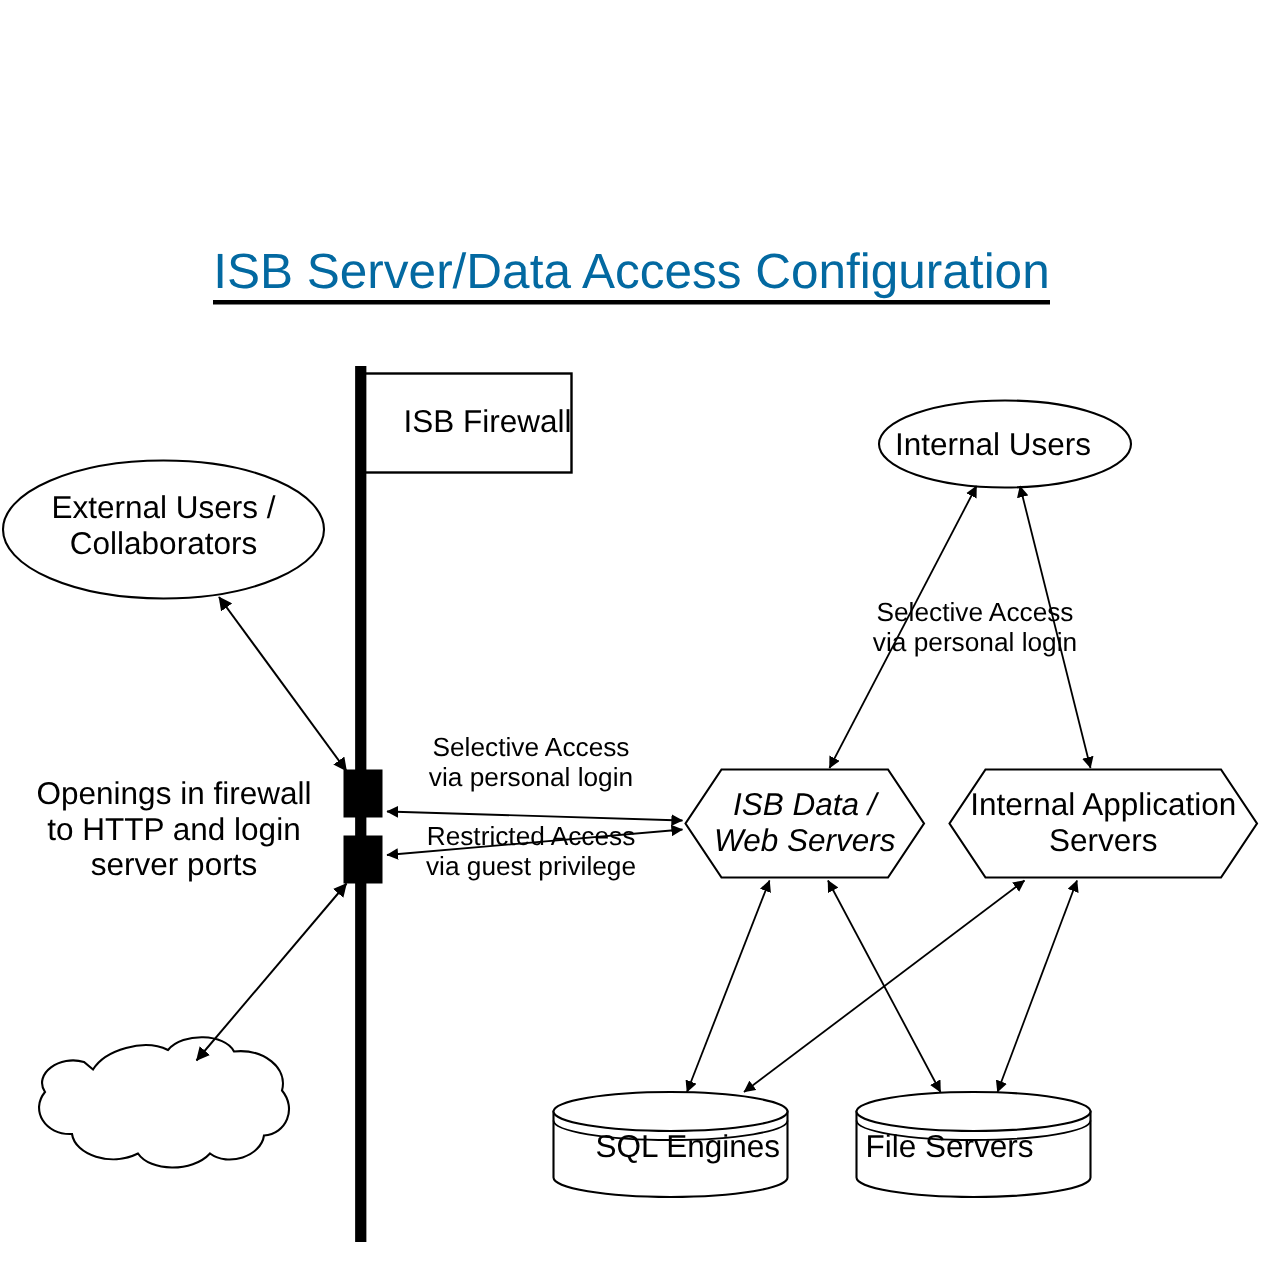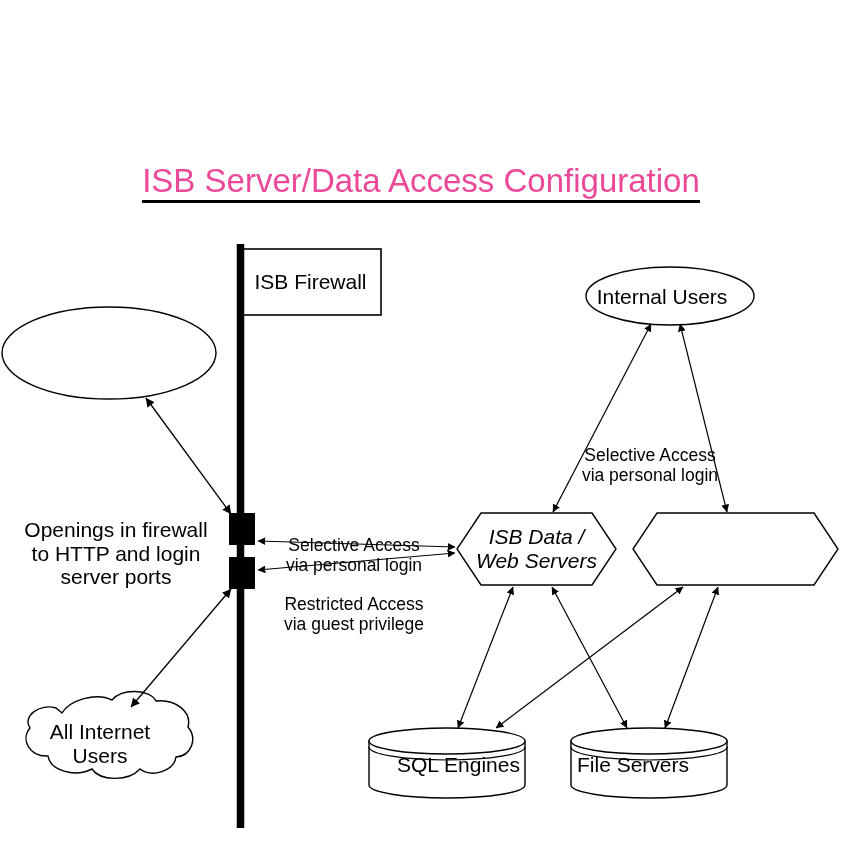--- a/index.html
+++ b/index.html
@@ -32,35 +32,35 @@
     pointer-events: none;
   }
   #page-title {
     position: absolute;
     left: 0;
     top: 162px;
     width: 842px;
     text-align: center;
     font-size: 33px;
     letter-spacing: 0px;
-    color: #ec4899;
+    color: #0369a1;
   }
   #page-title span.ul {
     border-bottom: 3px solid #000;
     padding-bottom: 1px;
   }
   .node-label {
     font-size: 21px;
   }
   .edge-label {
     font-size: 17.5px;
-    margin-top: 47px;
   }
   .firewall-label {
     font-size: 21px;
+    text-align: right;
   }
 </style>
 </head>
 <body>
 
 <div id="canvas">
 
   <div id="page-title"><span class="ul">ISB Server/Data Access Configuration</span></div>
 
   <svg id="diagram-svg" viewBox="0 0 842 857" xmlns="http://www.w3.org/2000/svg">
@@ -128,33 +128,35 @@
 
     <line x1="552" y1="587" x2="627" y2="728" stroke="#000000" stroke-width="1.2" marker-start="url(#arrowthin)" marker-end="url(#arrowthin)"></line>
 
     <line x1="683" y1="587" x2="496" y2="728" stroke="#000000" stroke-width="1.2" marker-start="url(#arrowthin)" marker-end="url(#arrowthin)"></line>
 
     <line x1="718" y1="587" x2="665" y2="728" stroke="#000000" stroke-width="1.2" marker-start="url(#arrowthin)" marker-end="url(#arrowthin)"></line>
   </svg>
 
   <div class="lbl firewall-label" style="left:240px; top:270px; width:141px;">ISB Firewall</div>
 
+  <div class="lbl node-label" style="left:2px; top:327px; width:214px;">External Users /
+Collaborators</div>
 
-  <div class="lbl node-label" style="left:20px; top:720px; width:160px;">All Internet
-Users</div>
 
   <div class="lbl node-label" style="left:10px; top:518px; width:212px;">Openings in firewall
 to HTTP and login
 server ports</div>
 
   <div class="lbl node-label" style="left:586px; top:285px; width:152px;">Internal Users</div>
 
   <div class="lbl node-label" style="left:457px; top:525px; width:159px;font-style:italic;">ISB Data /
 Web Servers</div>
 
+  <div class="lbl node-label" style="left:633px; top:525px; width:205px;">Internal Application
+Servers</div>
 
   <div class="lbl node-label" style="left:369px; top:753px; width:179px;">SQL Engines</div>
 
   <div class="lbl node-label" style="left:571px; top:753px; width:124px;">File Servers</div>
 
   <div class="lbl edge-label" style="left:268px; top:489px; width:172px;">Selective Access
 via personal login</div>
 
   <div class="lbl edge-label" style="left:268px; top:548px; width:172px;">Restricted Access
 via guest privilege</div>

